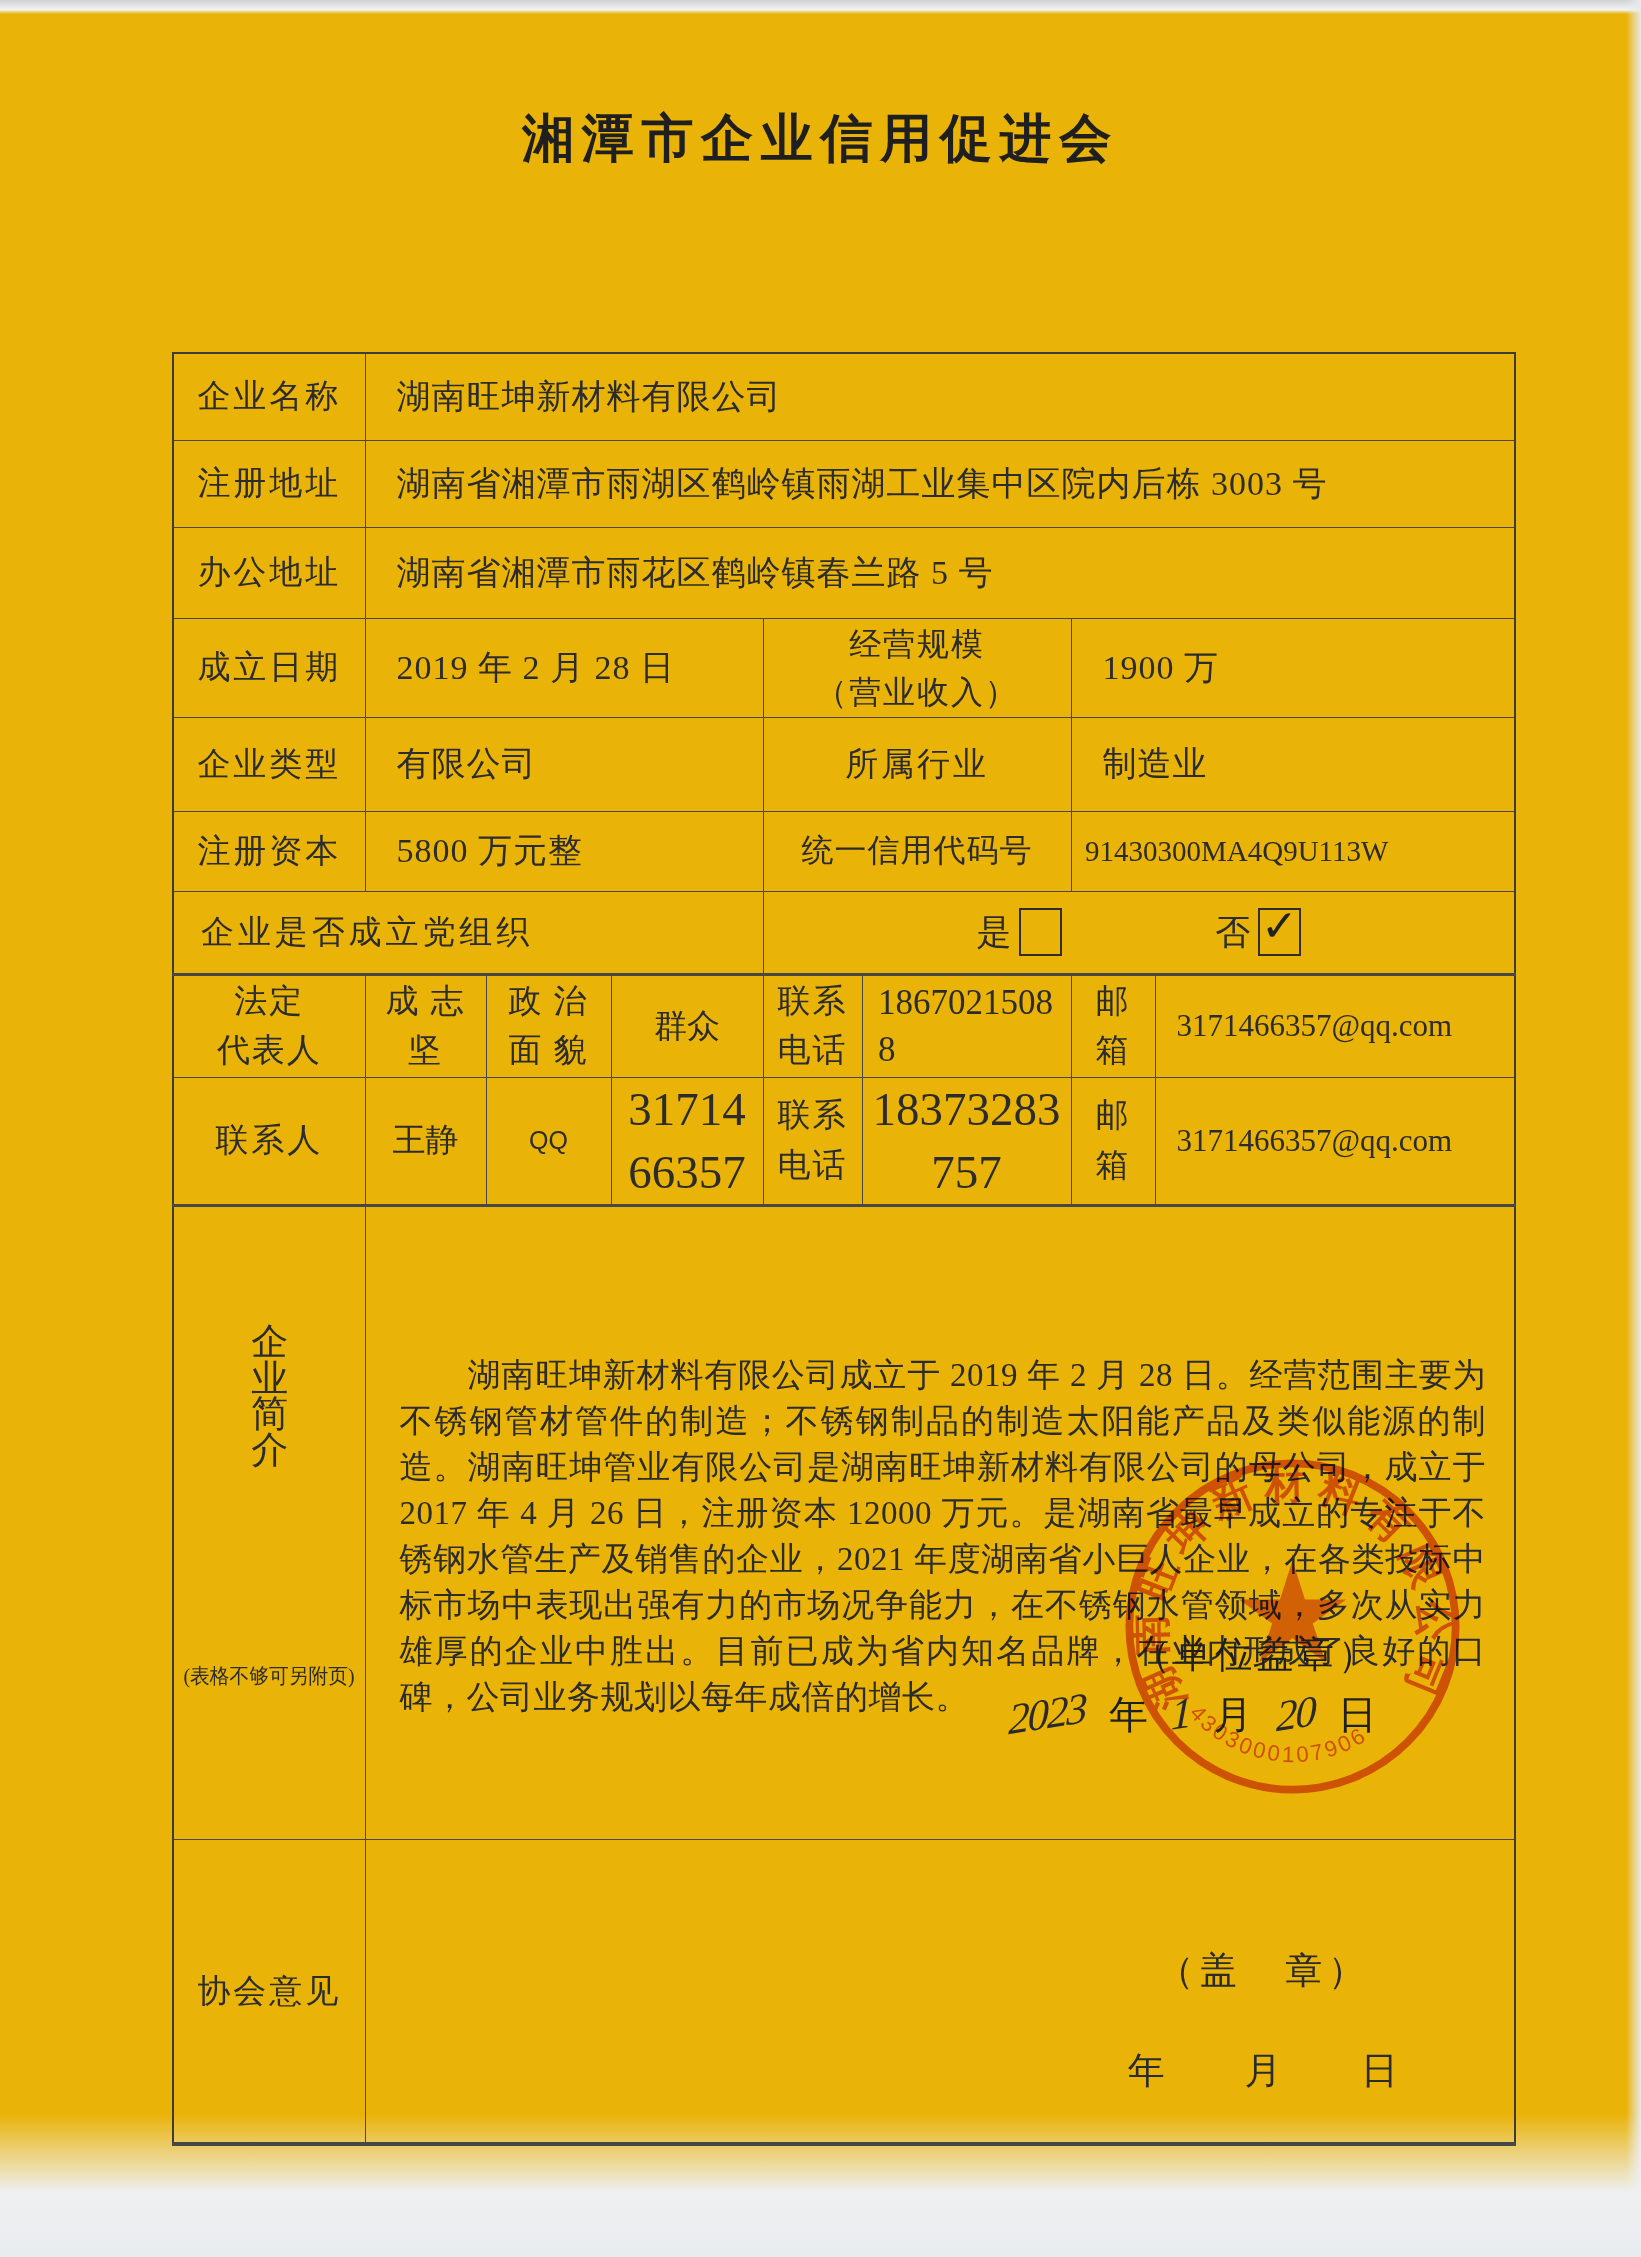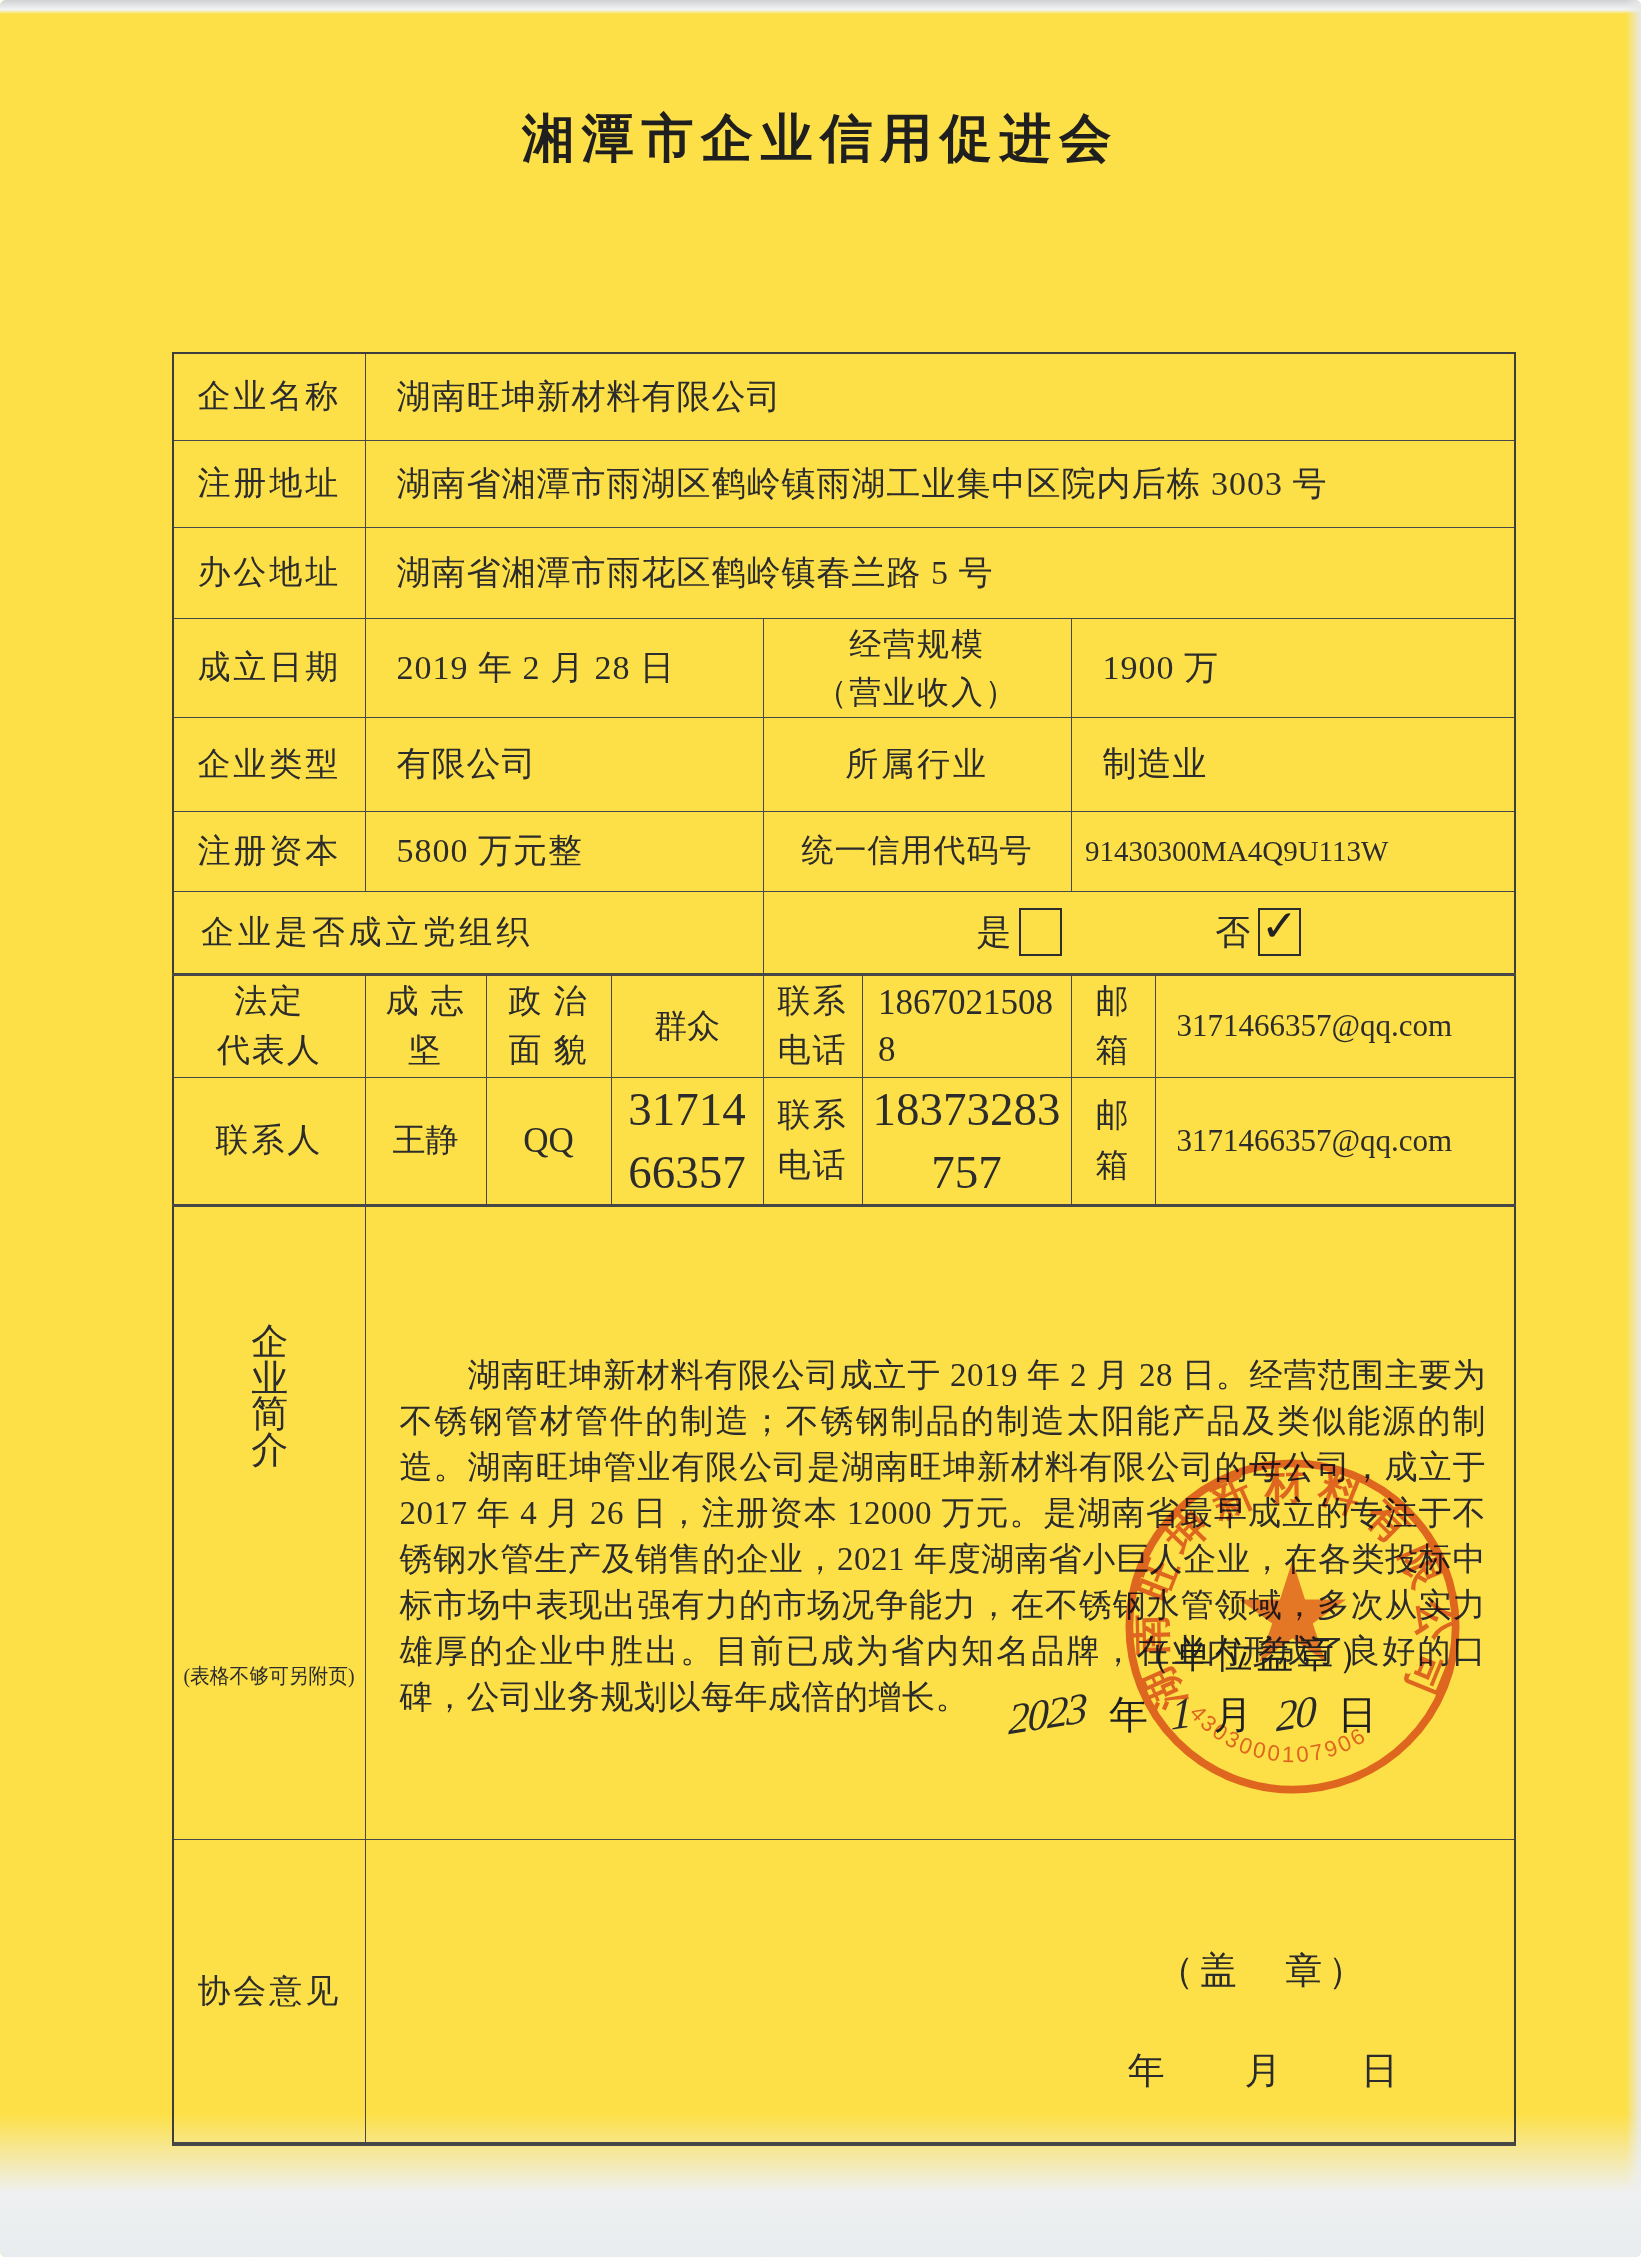--- a/index.html
+++ b/index.html
@@ -1,20 +1,19 @@
 <!DOCTYPE html>
 <html><head>
 <meta charset="utf-8">
 <style>
   html,body{margin:0;padding:0;background:#ffffff;}
   .page{
     position:relative;width:1641px;height:2257px;overflow:hidden;
-    background:#fde047;color:#2f2f2f;
+    background:#eab308;color:#2f2f2f;
     font-family:"Liberation Serif", serif;
-    border-radius:6px;
   }
   .scan-top{position:absolute;left:0;top:0;width:1641px;height:13.5px;
     background:linear-gradient(180deg,#cfd2d4,#f3f4f4 70%,rgba(255,255,255,0));}
   .scan-right{position:absolute;right:0;top:0;width:15.4px;height:2257px;
     background:linear-gradient(270deg,#e7e9ea,rgba(255,255,255,0));}
   .scan-bottom{position:absolute;left:0;top:2114px;width:1641px;height:143px;
     background:linear-gradient(180deg,rgba(250,251,251,0),#eef0f1 55%,#e9ecee);}
 
   .title{position:absolute;left:0;width:1641px;text-align:center;
     font-family:"Liberation Sans", sans-serif;font-weight:900;
@@ -162,21 +161,21 @@
       <td class="lbl-multi">联系
 电话</td>
       <td class="phone-val">18670215088</td>
       <td class="lbl-multi">邮
 箱</td>
       <td class="email-val">3171466357@qq.com</td>
     </tr>
     <tr style="height:99px">
       <td class="lbl">联系人</td>
       <td class="val-center">王静</td>
-      <td class="val-center" style="font-family:Liberation Serif, serif;font-size:35px">QQ</td>
+      <td class="val-center" style="font-family:Liberation Sans, sans-serif;font-size:25px">QQ</td>
       <td class="num-center">3171466357</td>
       <td class="lbl-multi">联系
 电话</td>
       <td class="num-center">18373283757</td>
       <td class="lbl-multi">邮
 箱</td>
       <td class="email-val">3171466357@qq.com</td>
     </tr>
     <tr style="height:634px" class="thick-top">
       <td class="profile-lbl">

